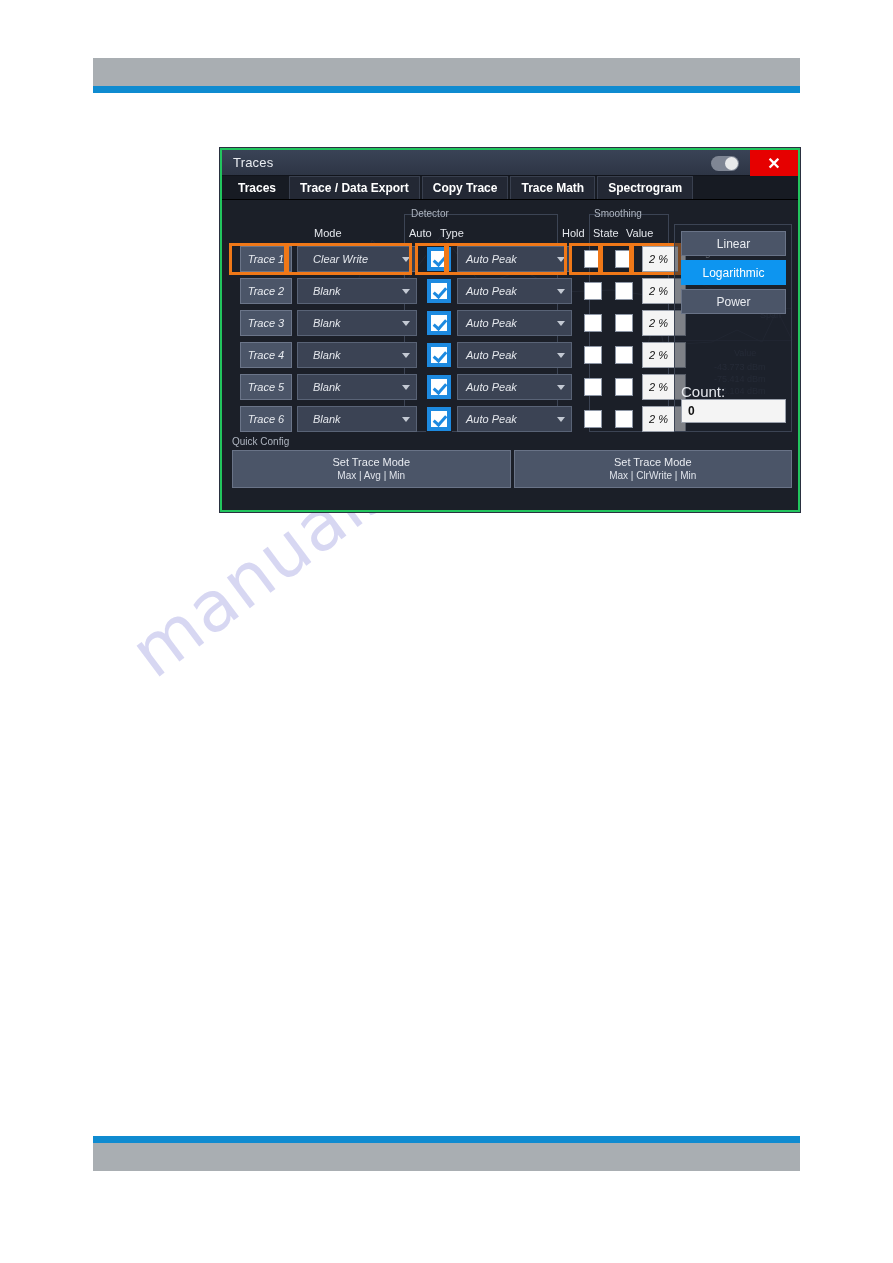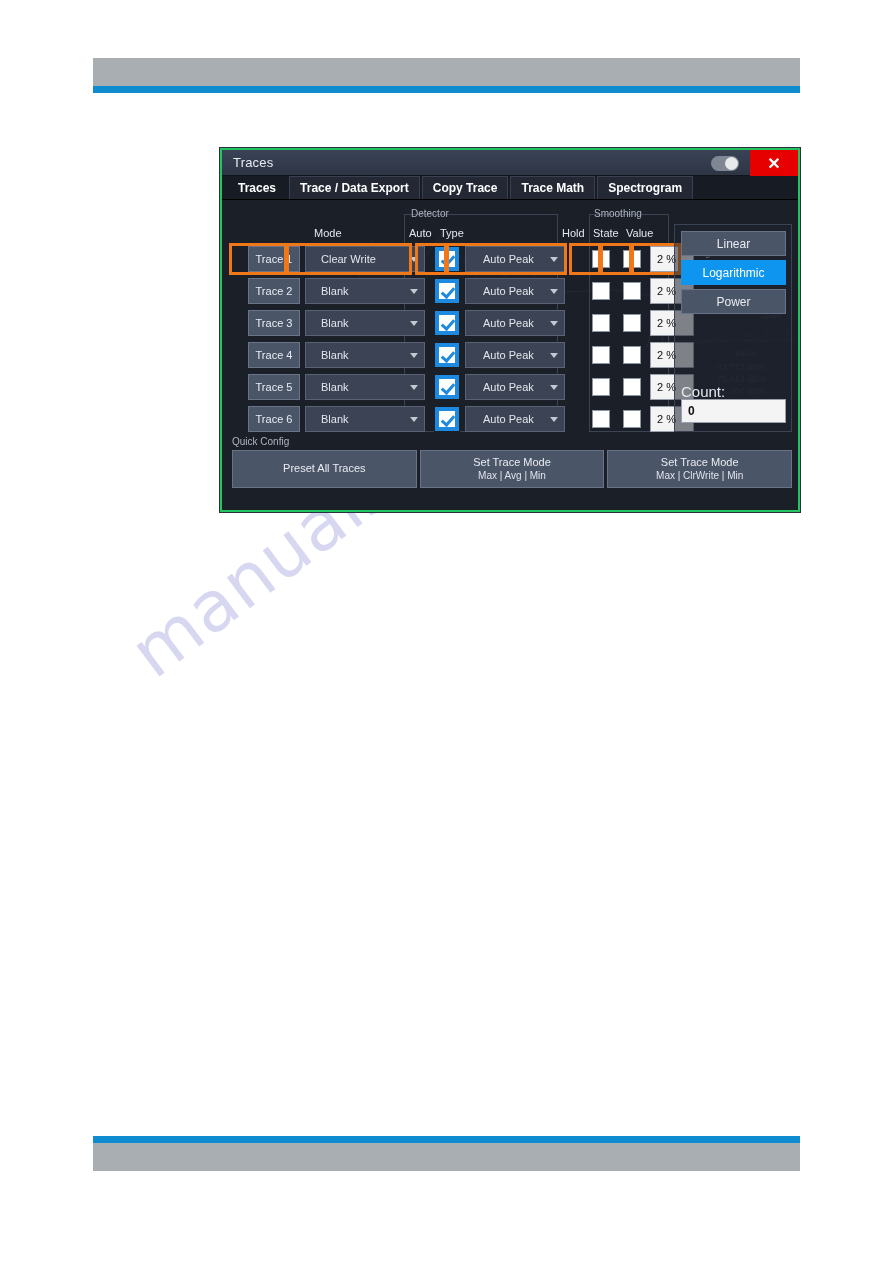--- a/index.html
+++ b/index.html
@@ -182,23 +182,24 @@
     position: absolute;
     font-size: 11px;
     color: #e4e7ec;
     white-space: nowrap;
   }
 
   
   #trace-rows { position: absolute; left: 0; top: 0; width: 100%; }
   .trace-row {
     position: absolute;
-    left: 26px;
+    left: 18px;
     width: 436px;
     height: 26px;
+    font-style: italic;
   }
   .cell {
     position: absolute;
     top: 0;
     height: 26px;
     display: flex;
     align-items: center;
   }
 
   .tr-label {
@@ -220,24 +221,24 @@
     font-size: 11px;
     color: #e4e7ec;
     cursor: pointer;
   }
   .tr-auto {
     left: 186px; width: 26px;
     justify-content: center;
     background: #1b1f28;
   }
   .tr-type {
-    left: 217px; width: 100px;
+    left: 217px; width: 115px;
     background: #3b4354;
     border: 1px solid #596376;
-    padding-left: 17px;
+    padding-left: 8px;
     font-size: 11px;
     color: #e4e7ec;
     cursor: pointer;
   }
   .tr-hold {
     left: 340px; width: 26px;
     justify-content: center;
   }
   .tr-state {
     left: 371px; width: 26px;
@@ -602,23 +603,20 @@
       <div class="avg-btn" style="top:6px;">Linear</div>
       <div class="avg-btn sel" style="top:35px;">Logarithmic</div>
       <div class="avg-btn" style="top:64px;">Power</div>
       <div id="count-label">Count:</div>
       <div id="count-field">0</div>
     </div>
 
     <div id="qc-caption">Quick Config</div>
     <div id="qc-row">
       <div class="qc-btn">
-        <span>Preset All Traces</span>
-      </div>
-      <div class="qc-btn">
         <span>Set Trace Mode</span>
         <span class="qc-sub">Max | Avg | Min</span>
       </div>
       <div class="qc-btn">
         <span>Set Trace Mode</span>
         <span class="qc-sub">Max | ClrWrite | Min</span>
       </div>
     </div>
 
   </div>

